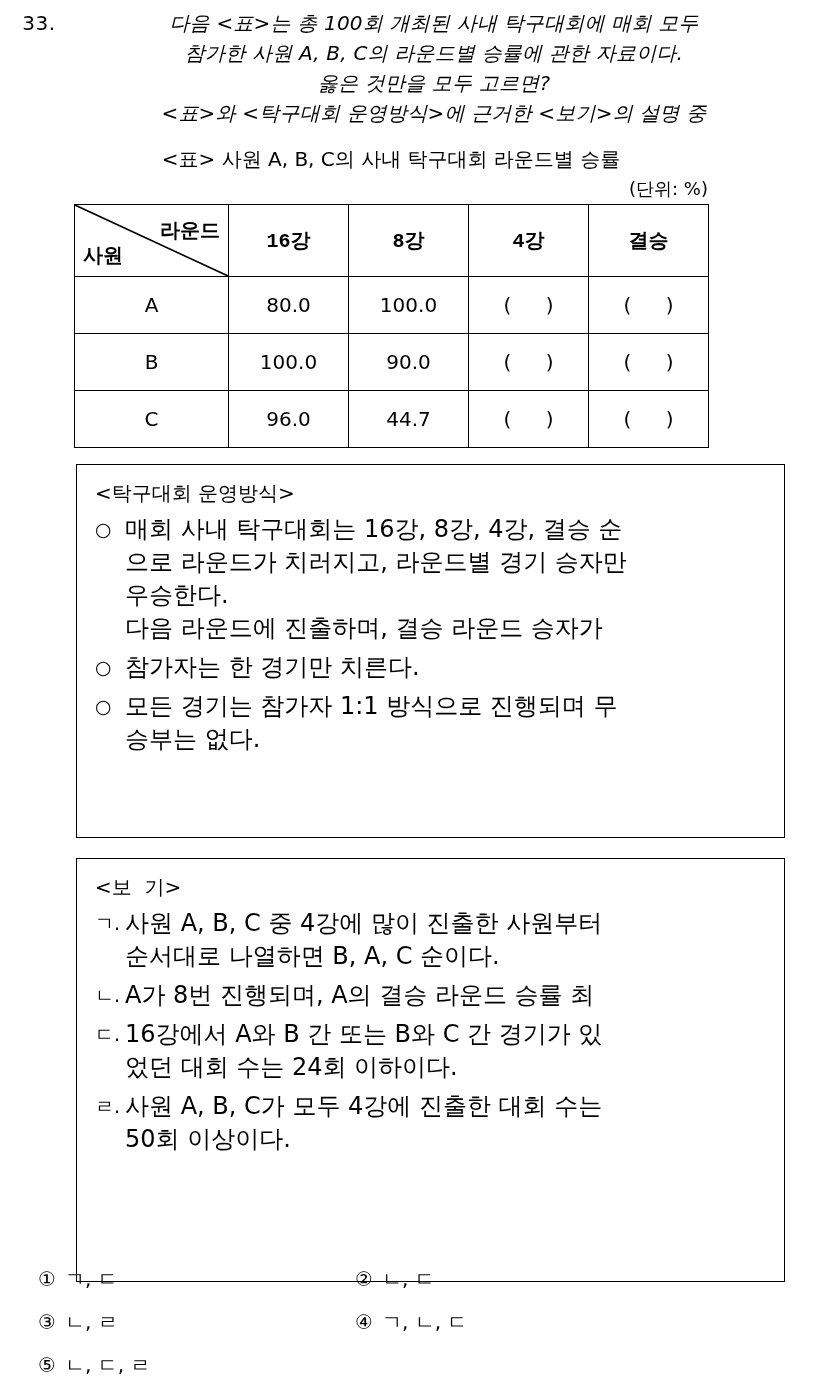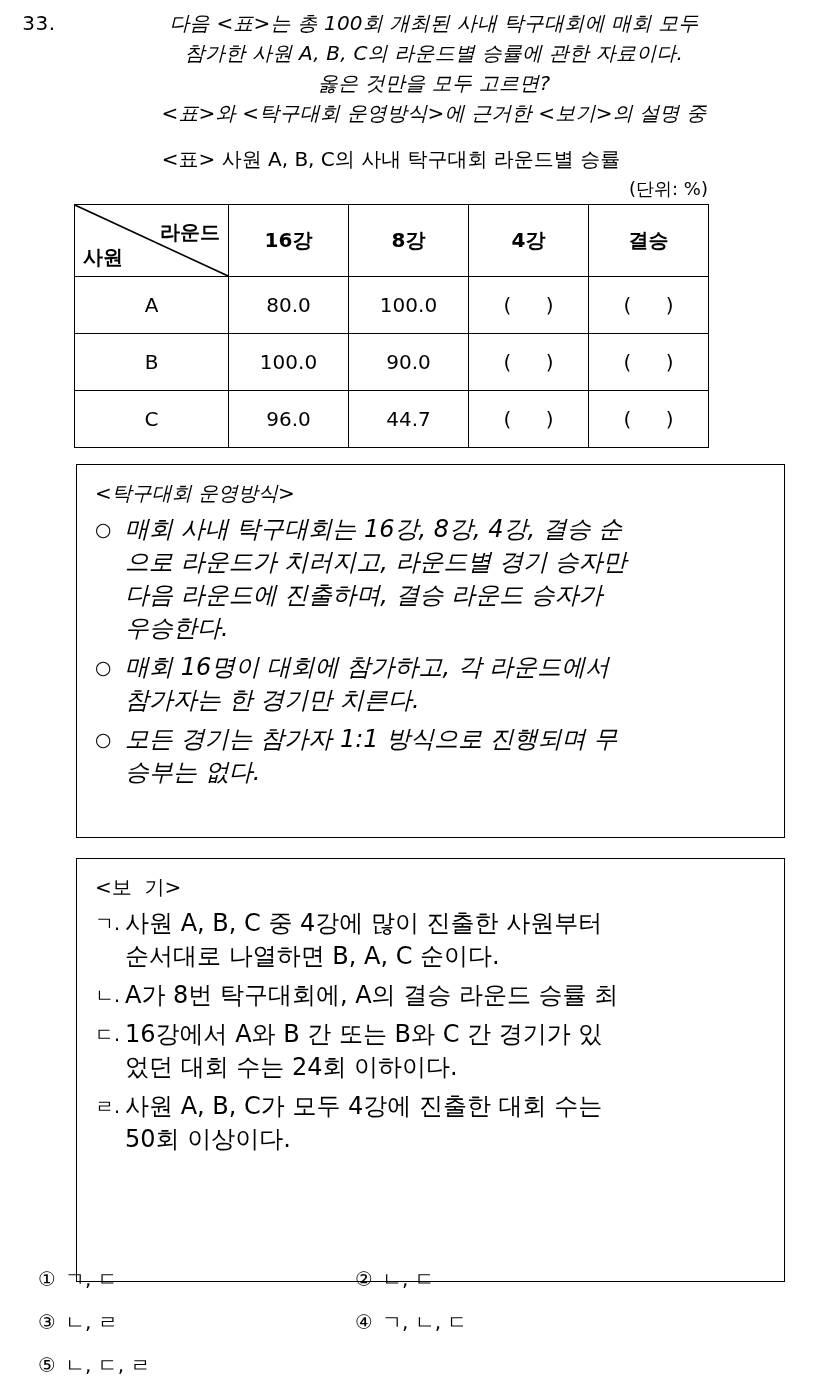--- a/index.html
+++ b/index.html
@@ -82,20 +82,21 @@
     border: 1.6px solid #000000;
     text-align: center;
     vertical-align: middle;
     font-size: 20px;
     padding: 0;
     height: 56px;
   }
   .data-table tr.header-row td {
     height: 71px;
     font-weight: bold;
+    font-family: Liberation Mono, monospace;
   }
   .col-name  { width: 154px; }
   .col-data  { width: 120px; }
 
   .corner-cell {
     position: relative;
     padding: 0;
     overflow: hidden;
   }
   .corner-cell .diag {
@@ -127,21 +128,21 @@
 
   
   .box {
     position: absolute;
     left: 76px;
     width: 709px;
     border: 1.8px solid #000000;
     box-sizing: border-box;
     background: #ffffff;
   }
-  #rules-box { top: 464px; height: 374px; font-style: italic; }
+  #rules-box { top: 464px; height: 374px; }
   #choices-box { top: 858px; height: 424px; }
 
   .box-title {
     font-size: 20px;
     line-height: 28px;
     margin: 14px 0 4px 18px;
     white-space: pre;
   }
 
   .bullet-item {
@@ -256,29 +257,28 @@
 </table>
 
 <div class="box" id="rules-box">
   <div class="box-title">&lt;탁구대회 운영방식&gt;</div>
 
   <div class="bullet-item">
     <div class="bullet-mark">○</div>
     <div class="bullet-body">
       <div class="bullet-line">매회 사내 탁구대회는 16강, 8강, 4강, 결승 순</div>
       <div class="bullet-line">으로 라운드가 치러지고, 라운드별 경기 승자만</div>
+      <div class="bullet-line">우승한다.</div>
       <div class="bullet-line">다음 라운드에 진출하며, 결승 라운드 승자가</div>
-      <div class="bullet-line">우승한다.</div>
     </div>
   </div>
 
   <div class="bullet-item">
     <div class="bullet-mark">○</div>
     <div class="bullet-body">
-      <div class="bullet-line">매회 16명이 대회에 참가하고, 각 라운드에서</div>
       <div class="bullet-line">참가자는 한 경기만 치른다.</div>
     </div>
   </div>
 
   <div class="bullet-item">
     <div class="bullet-mark">○</div>
     <div class="bullet-body">
       <div class="bullet-line">모든 경기는 참가자 1:1 방식으로 진행되며 무</div>
       <div class="bullet-line">승부는 없다.</div>
     </div>
@@ -292,21 +292,21 @@
     <div class="bullet-mark">ㄱ.</div>
     <div class="bullet-body">
       <div class="bullet-line">사원 A, B, C 중 4강에 많이 진출한 사원부터</div>
       <div class="bullet-line">순서대로 나열하면 B, A, C 순이다.</div>
     </div>
   </div>
 
   <div class="bullet-item">
     <div class="bullet-mark">ㄴ.</div>
     <div class="bullet-body">
-      <div class="bullet-line">A가 8번 탁구대회에, A의 결승 라운드 승률 최</div>
+      <div class="bullet-line">A가 8번 진행되며, A의 결승 라운드 승률 최</div>
     </div>
   </div>
 
   <div class="bullet-item">
     <div class="bullet-mark">ㄷ.</div>
     <div class="bullet-body">
       <div class="bullet-line">16강에서 A와 B 간 또는 B와 C 간 경기가 있</div>
       <div class="bullet-line">었던 대회 수는 24회 이하이다.</div>
     </div>
   </div>

